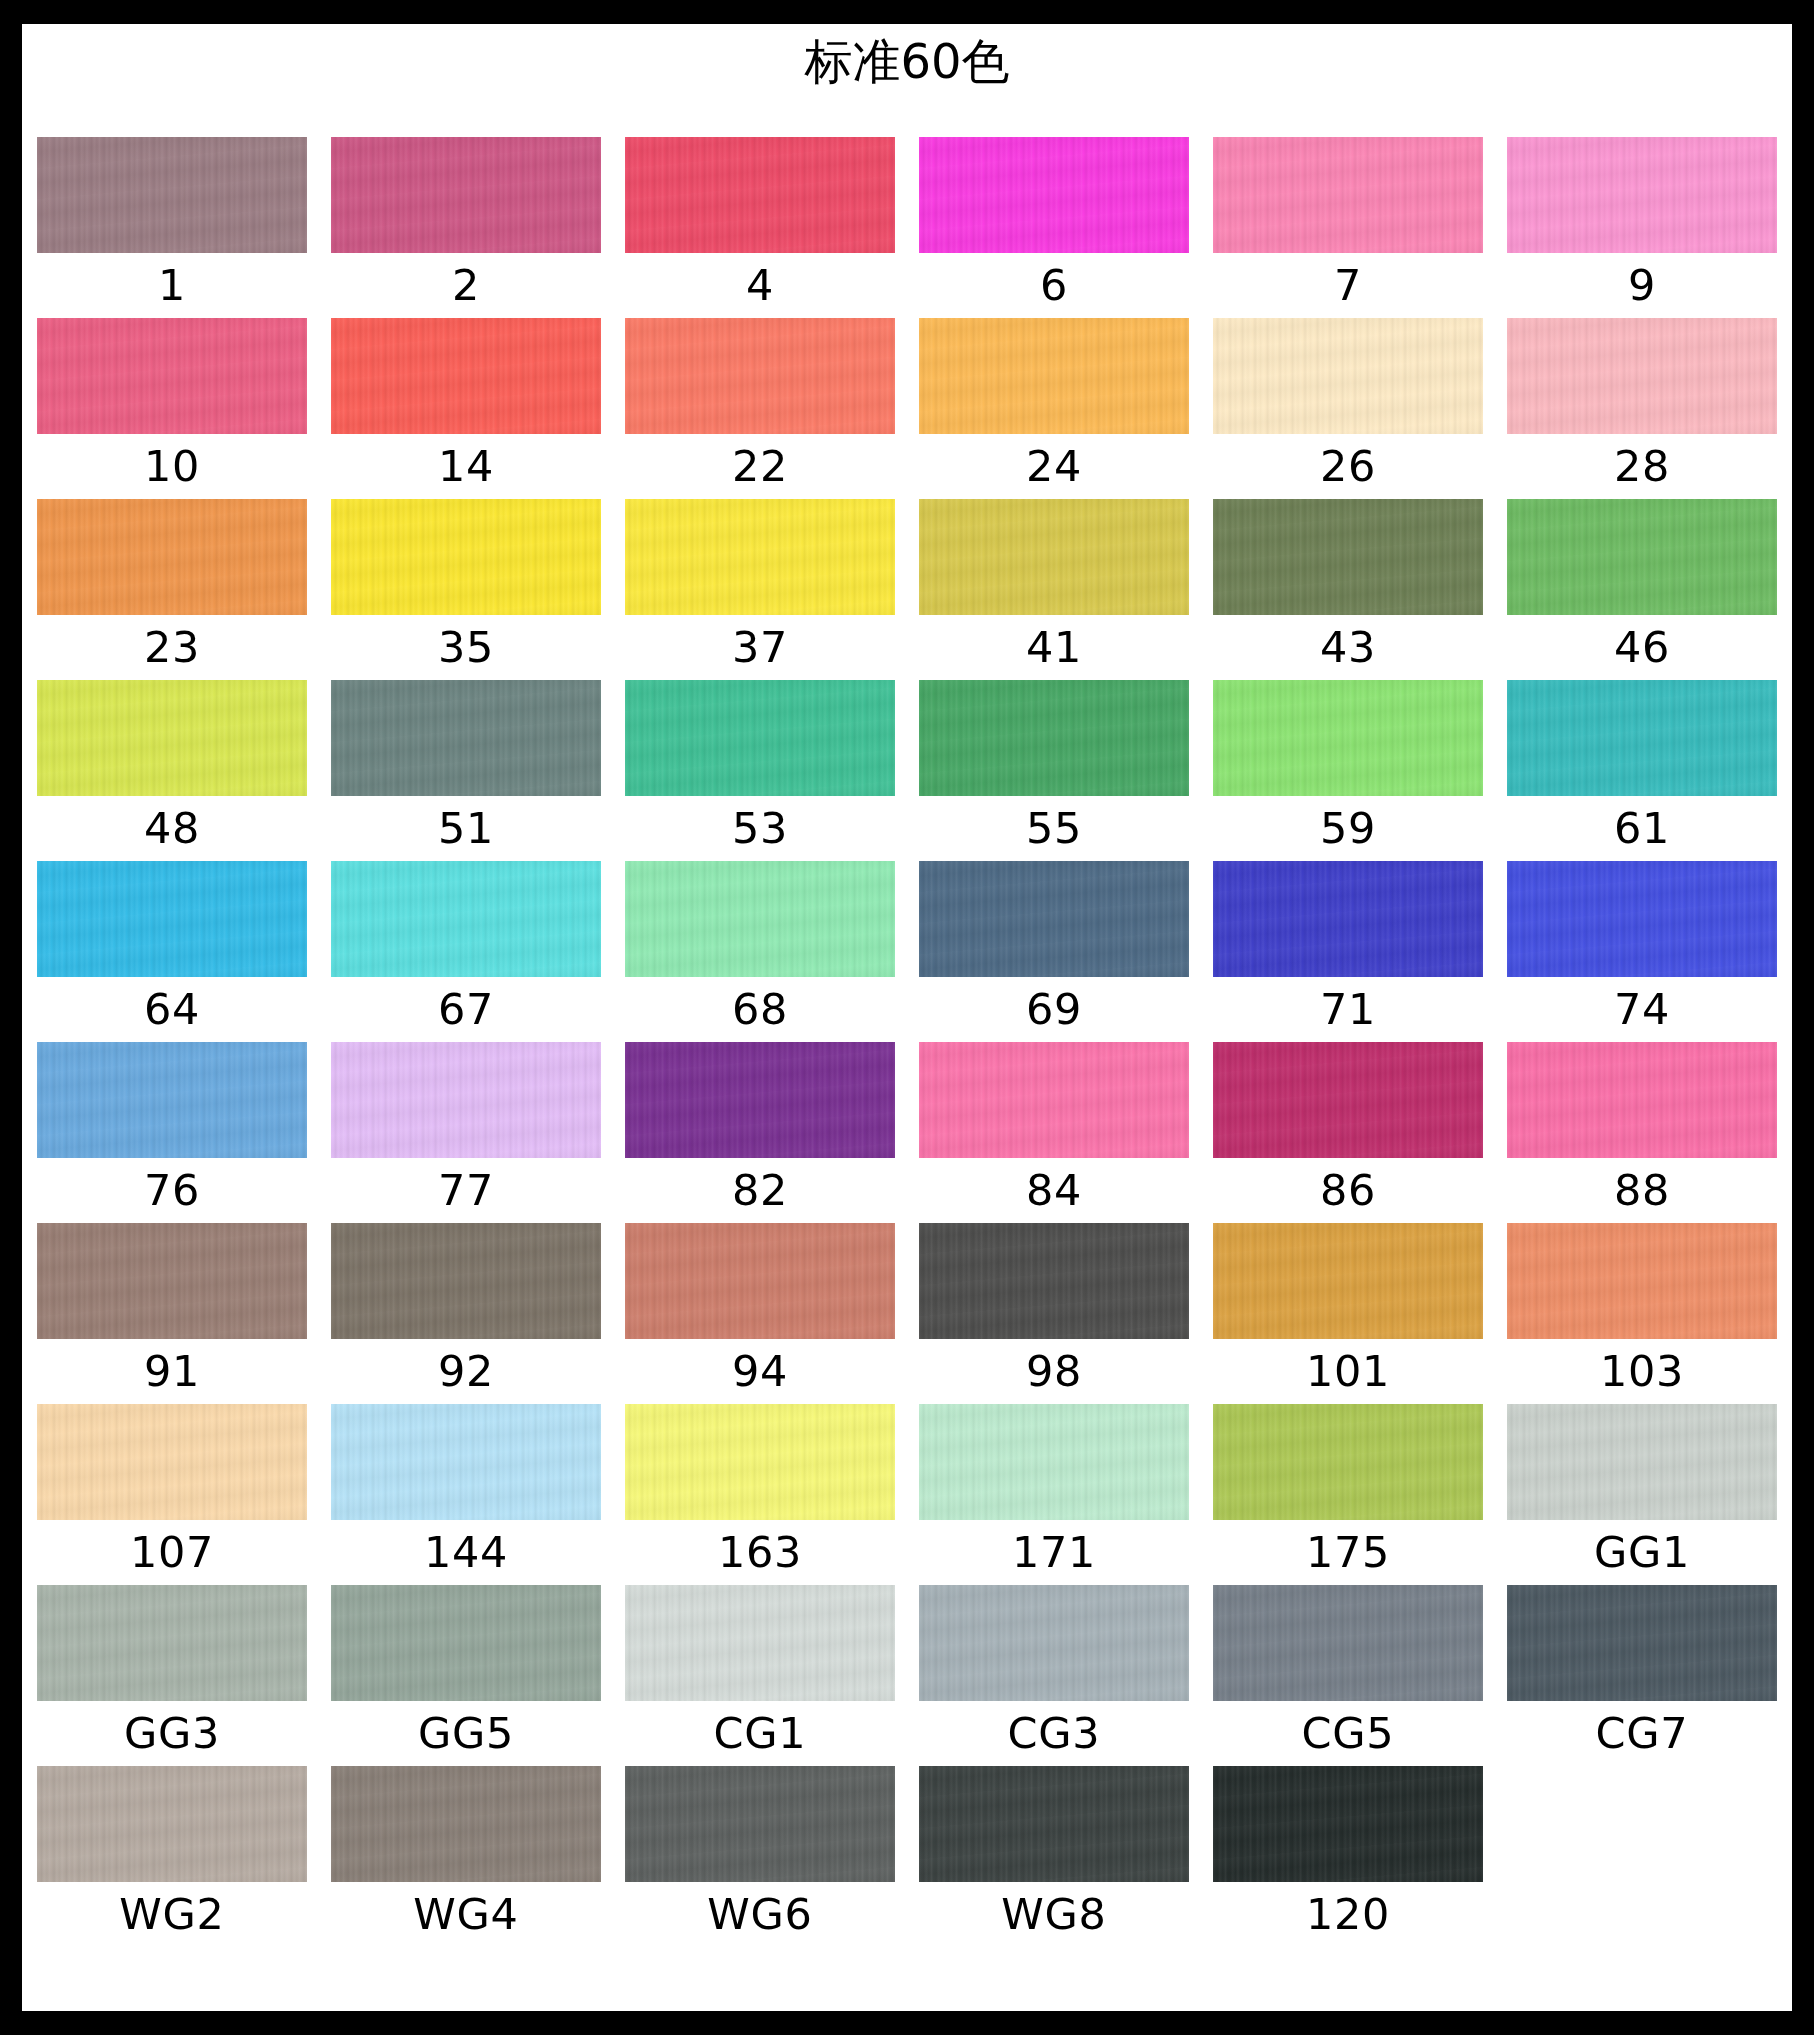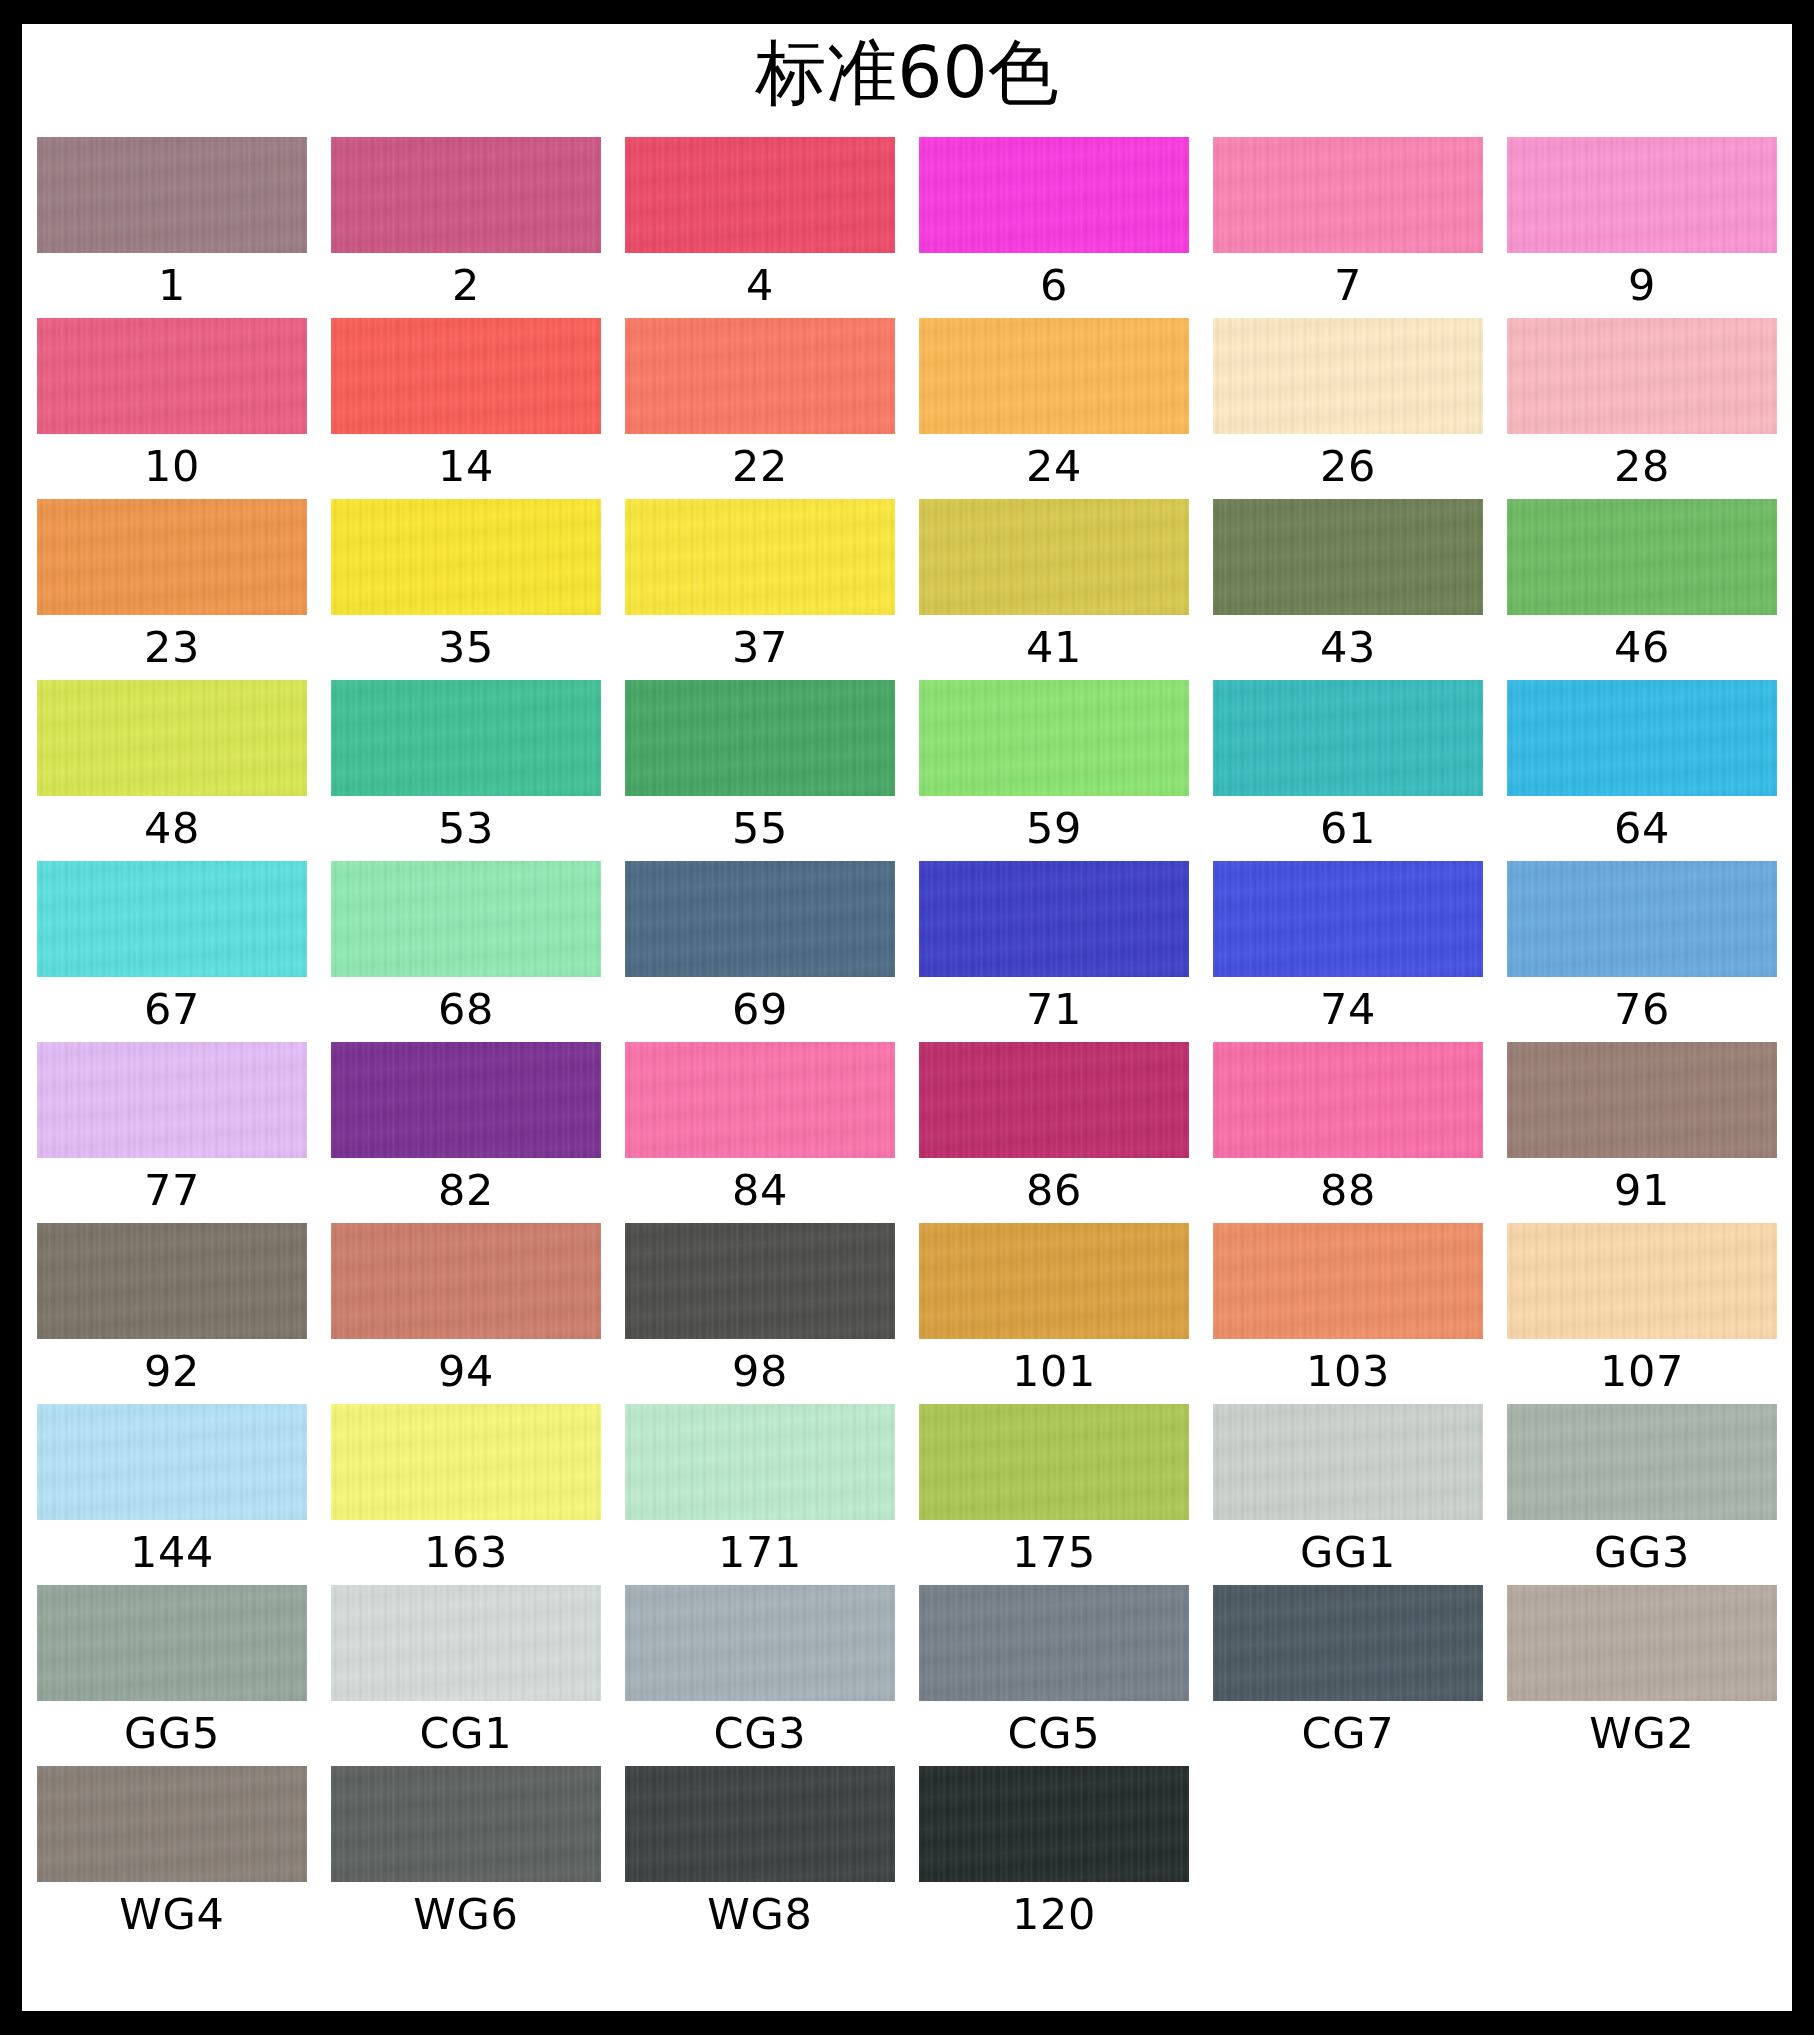--- a/index.html
+++ b/index.html
@@ -30,21 +30,21 @@
     width: 100%;
     height: 100%;
     background: #ffffff;
     overflow: hidden;
   }
 
   
   #page-title {
     width: 100%;
     text-align: center;
-    font-size: 71px;
+    font-size: 48px;
     line-height: 1.0;
     font-weight: 400;
     color: #000000;
     letter-spacing: 0px;
     padding-top: 13px;
     height: 113px;
     font-family: "DejaVu Sans", "Liberation Sans", sans-serif;
   }
 
   
@@ -182,20 +182,24 @@
         </div>
         <div class="cell">
           <div class="swatch" style="background-color: rgb(110, 188, 99);"></div>
           <div class="label">46</div>
         </div>
         <div class="cell">
           <div class="swatch" style="background-color: rgb(217, 232, 82);"></div>
           <div class="label">48</div>
         </div>
         <div class="cell">
+          <div class="swatch" style="background-color: rgb(108, 132, 129);"></div>
+          <div class="label">51</div>
+        </div>
+        <div class="cell">
           <div class="swatch" style="background-color: rgb(64, 193, 150);"></div>
           <div class="label">53</div>
         </div>
         <div class="cell">
           <div class="swatch" style="background-color: rgb(71, 167, 101);"></div>
           <div class="label">55</div>
         </div>
         <div class="cell">
           <div class="swatch" style="background-color: rgb(140, 228, 114);"></div>
           <div class="label">59</div>

